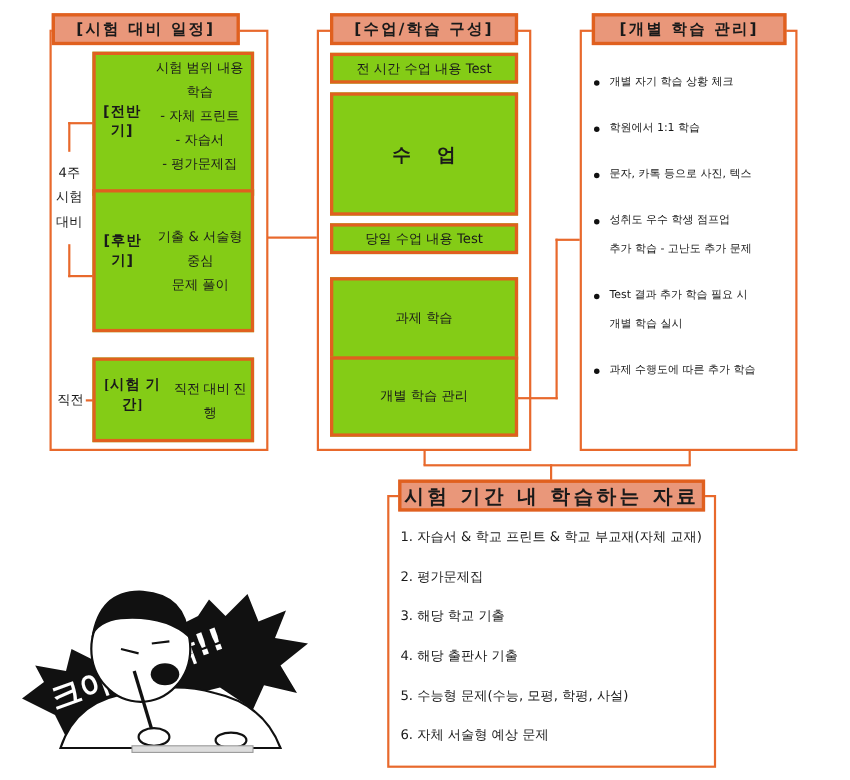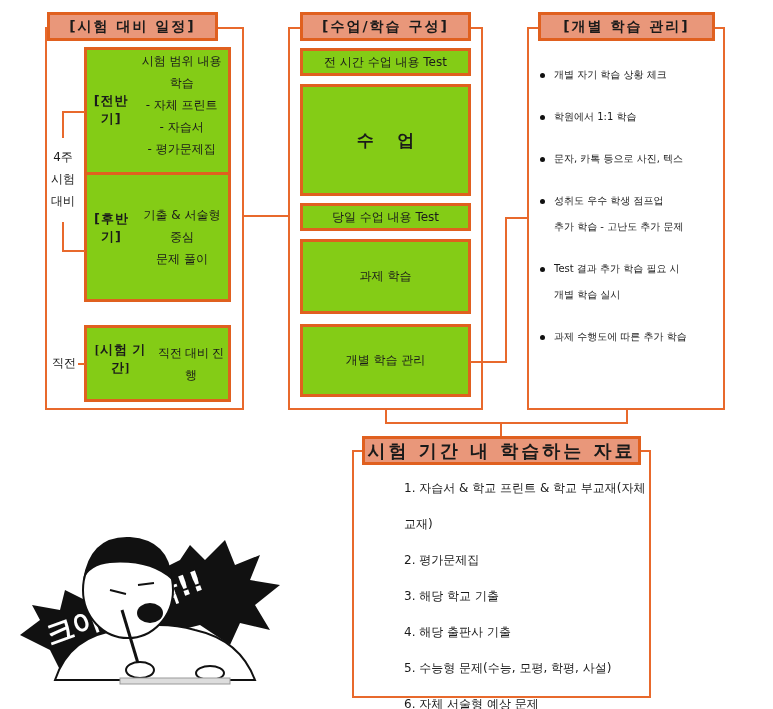--- a/index.html
+++ b/index.html
@@ -15,21 +15,21 @@
   .box .head { font-weight:bold; font-size:13px; letter-spacing:1px; margin-bottom:6px; }
   .box .body { line-height:22px; }
   .box.left-list { align-items:flex-start; padding-left:14px; }
   .box.left-list .head { align-self:center; margin-left:-14px; }
   .side-label { font-size:12px; line-height:22px; text-align:center; }
   .bullets { list-style:none; margin:0; padding:0; }
   .bullets li { position:relative; padding-left:20px; font-size:10px; line-height:26px; }
   .bullets li::before { content:""; position:absolute; left:6px; top:11px; width:5px; height:5px;
                         border-radius:50%; background:#111; }
   .numbered { list-style:none; margin:0; padding:0; }
-  .numbered li { font-size:12px; line-height:36px;margin-left:40px; }
+  .numbered li { font-size:12px; line-height:36px; }
   .cartoon { position:absolute; left:10px; top:505px; width:280px; height:190px; }
 </style>
 </head>
 <body>
 
 <div class="abs frame" style="left:45px; top:27px; width:199px; height:383px;"></div>
 <div class="abs title-badge" style="left:47px; top:12px; width:171px; height:29px;">[시험 대비 일정]</div>
 
 <div class="abs box left-list" style="left:84px; top:47px; width:147px; height:131px;">
   <div class="head">[전반기]</div>
@@ -73,21 +73,21 @@
 
 <div class="abs box" style="left:300px; top:48px; width:171px; height:28px;">
   <div>전 시간 수업 내용 Test</div>
 </div>
 <div class="abs box" style="left:300px; top:84px; width:171px; height:112px;">
   <div style="font-size:17px; font-weight:bold; white-space:pre;">수    업</div>
 </div>
 <div class="abs box" style="left:300px; top:203px; width:171px; height:28px;">
   <div>당일 수업 내용 Test</div>
 </div>
-<div class="abs box" style="left:300px; top:239px; width:171px; height:75px;">
+<div class="abs box" style="left:300px; top:252px; width:171px; height:75px;">
   <div>과제 학습</div>
 </div>
 <div class="abs box" style="left:300px; top:324px; width:171px; height:73px;">
   <div>개별 학습 관리</div>
 </div>
 
 <div class="line" style="left:470px; top:361px; width:37px; height:2px;"></div>
 <div class="line" style="left:505px; top:217px; width:2px; height:146px;"></div>
 <div class="line" style="left:505px; top:217px; width:23px; height:2px;"></div>
 

